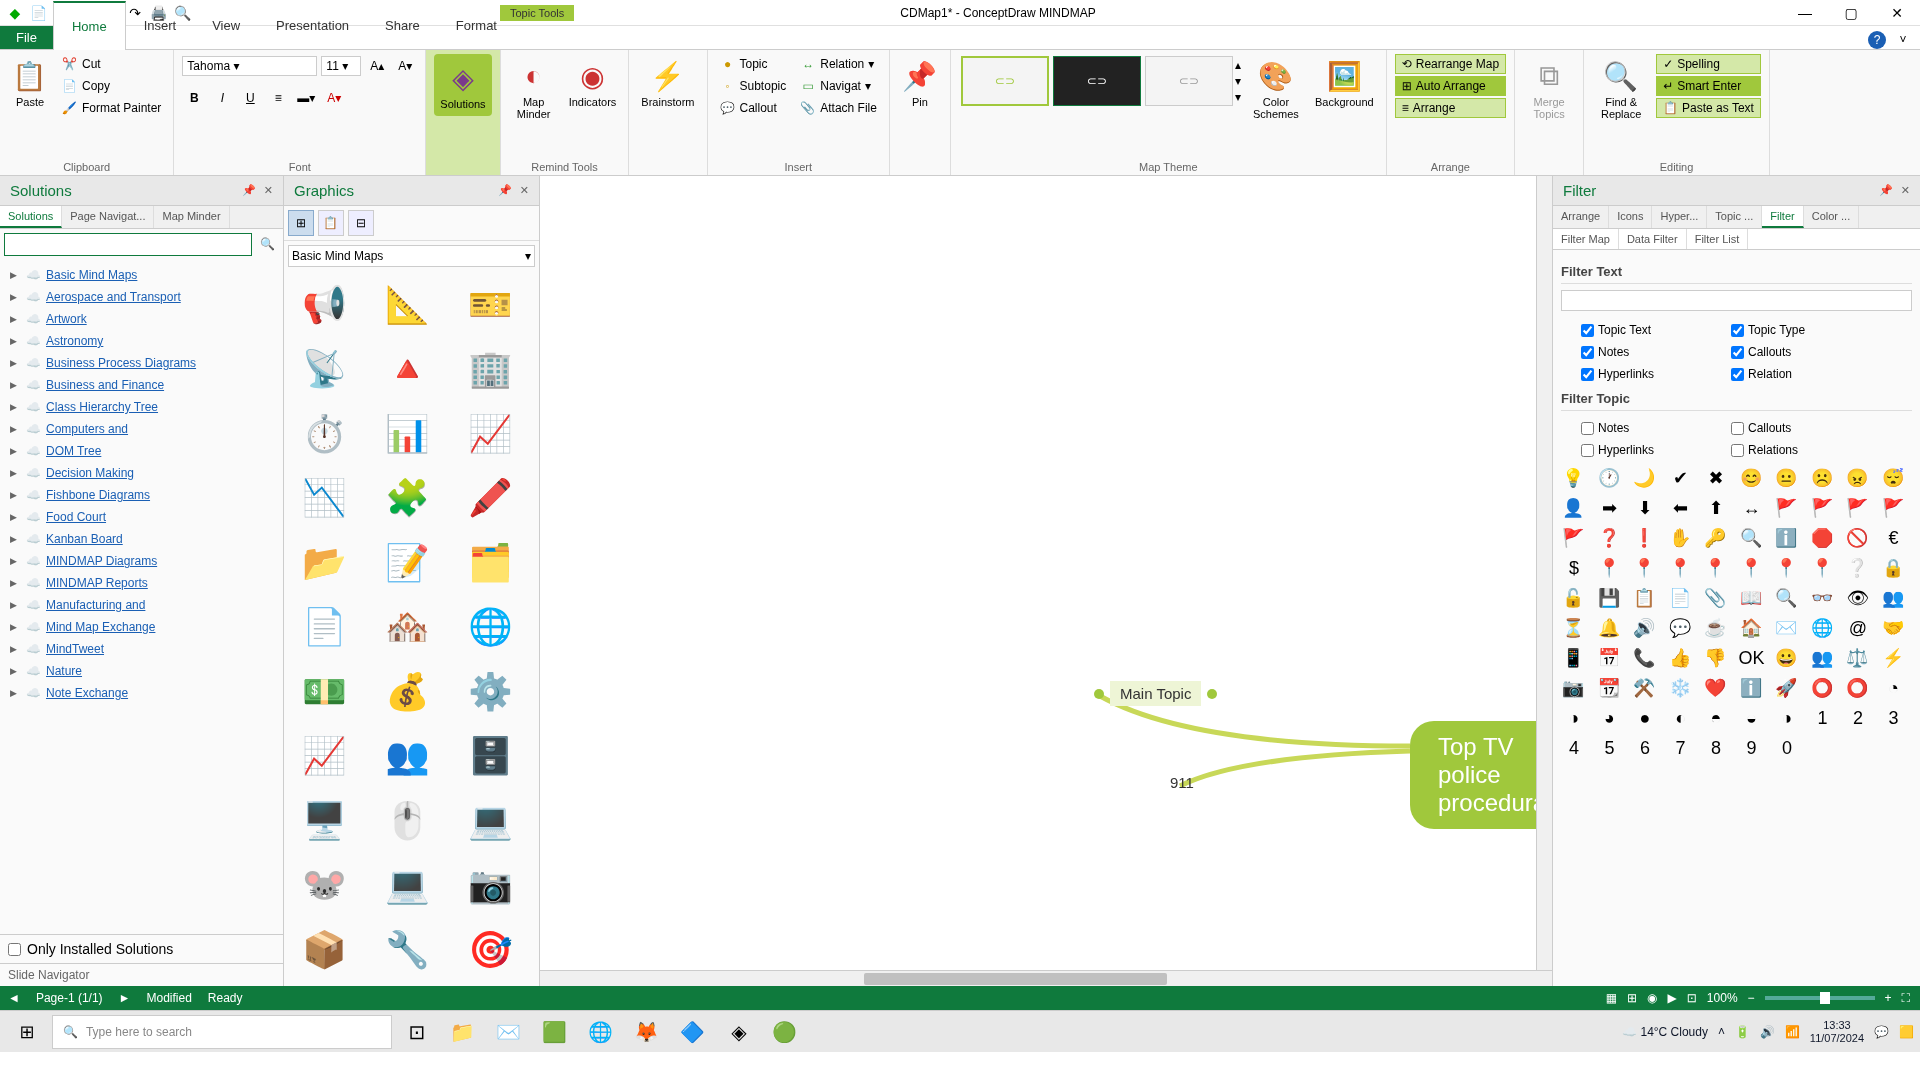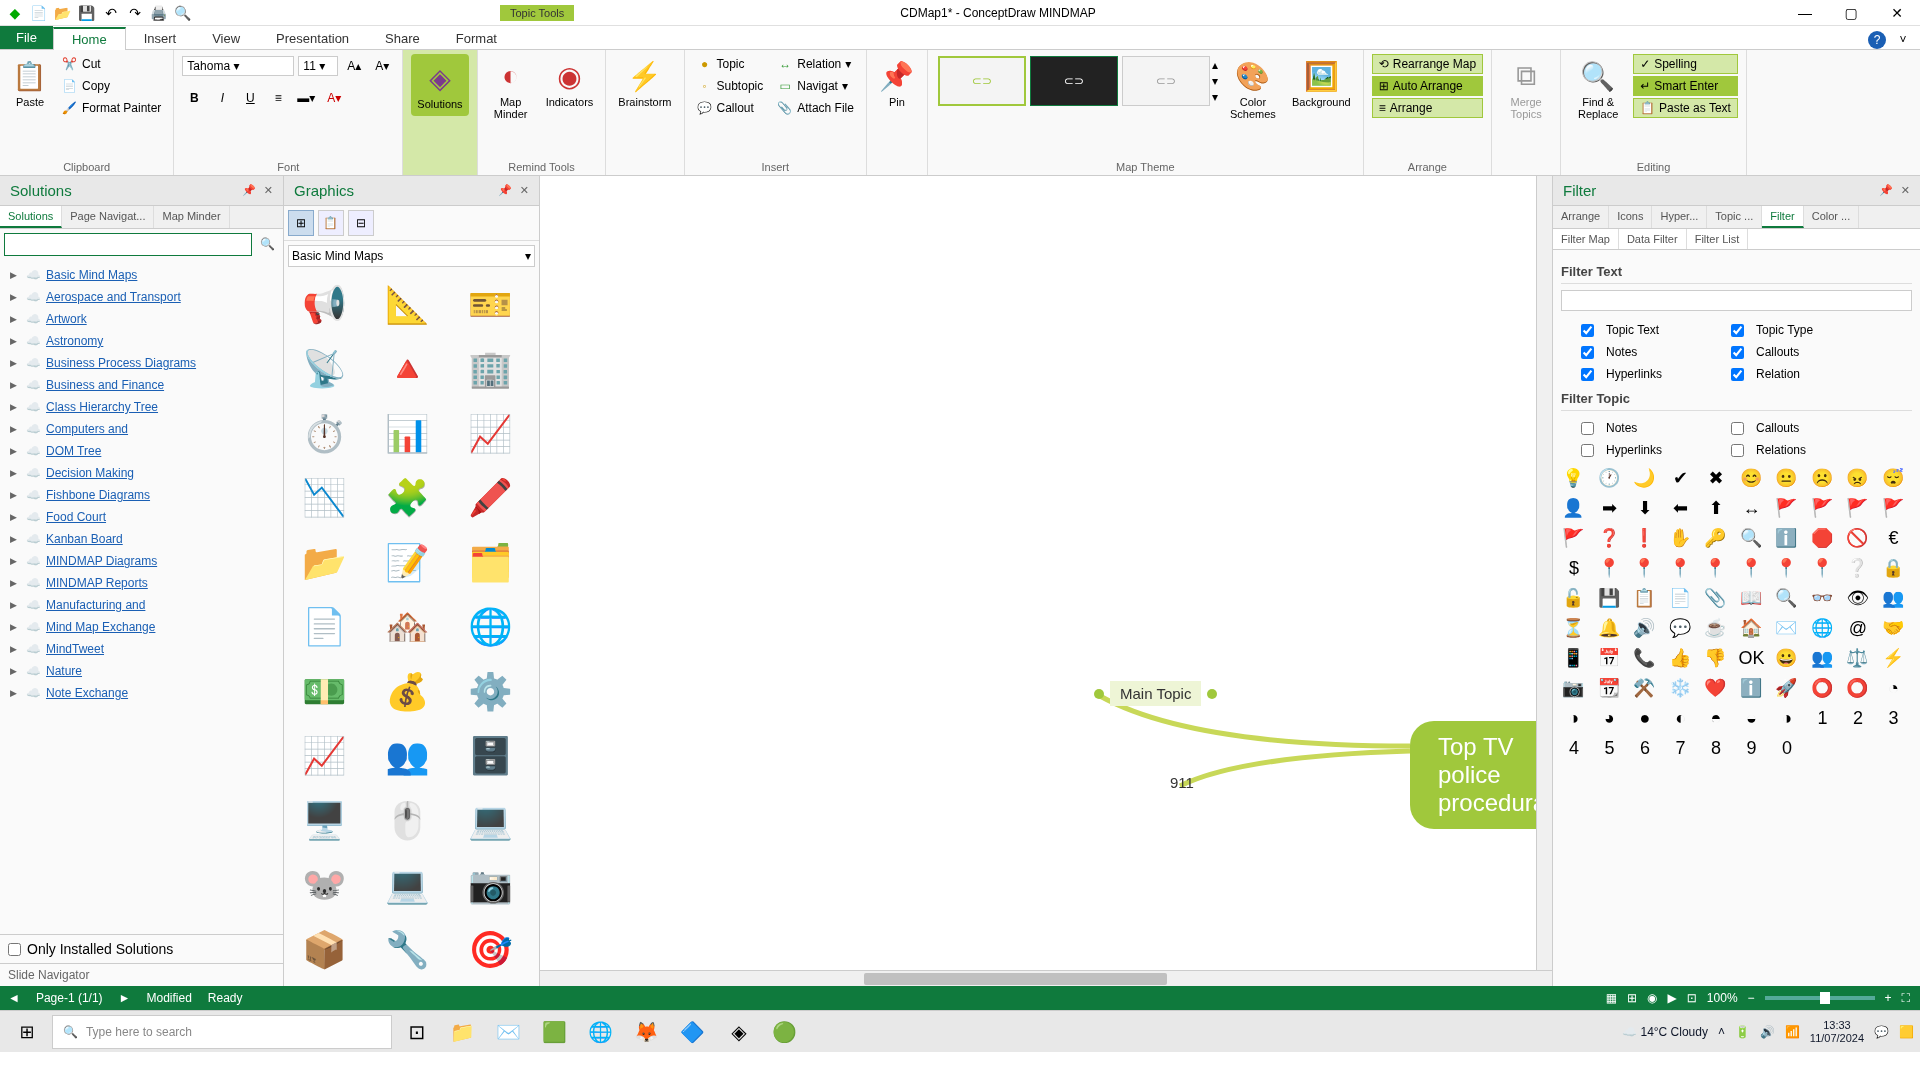--- a/index.html
+++ b/index.html
@@ -10,21 +10,21 @@
 .qat { display:flex; gap:6px; padding-left:6px; align-items:center; }
 .qat-ico { width:18px; height:18px; display:flex; align-items:center; justify-content:center; font-size:14px; }
 .topic-tools { position:absolute; left:500px; background:#a0c83c; color:#333; padding:2px 10px; font-size:11px; }
 .wintitle { position:absolute; left:50%; transform:translateX(-50%); color:#000000; font-size:12px;margin-left:38px; }
 .winctl { position:absolute; right:0; display:flex; }
 .winctl span { width:46px; height:26px; display:flex; align-items:center; justify-content:center; font-size:14px; }
 
 
 .menubar { height:24px; display:flex; align-items:flex-end; background:#fff; border-bottom:1px solid #ccc; position:relative; }
 .file-tab { background:#0f7a3d; color:#fff; padding:4px 16px; font-size:13px; }
-.menu-tab { padding:3px 18px; font-size:13px; color:#333; cursor:pointer; }
+.menu-tab { padding:16px 18px; font-size:13px; color:#333; cursor:pointer; }
 .menu-tab.active { border-top:2px solid #0f7a3d; border-left:1px solid #ccc; border-right:1px solid #ccc; background:#fff; color:#0f7a3d; margin-bottom:-1px; }
 .help-btns { position:absolute; right:8px; display:flex; gap:8px; }
 .help-btns span { width:18px; height:18px; border-radius:50%; display:flex; align-items:center; justify-content:center; font-size:12px; }
 
 
 .ribbon { height:126px; display:flex; background:#f9f9f9; border-bottom:1px solid #ccc; }
 .rgroup { border-right:1px solid #ddd; padding:4px 8px 0; display:flex; flex-direction:column; justify-content:space-between; }
 .rgroup-body { display:flex; align-items:flex-start; gap:6px; flex:1; }
 .rgroup-label { text-align:center; font-size:11px; color:#666; padding:2px 0; }
 .rbtn-big { display:flex; flex-direction:column; align-items:center; gap:2px; padding:4px; cursor:pointer; }
@@ -80,21 +80,21 @@
 .handle { width:10px; height:10px; background:#a0c83c; border-radius:50%; position:absolute; }
 .hsb { position:absolute; bottom:0; left:0; right:0; height:16px; background:#f0f0f0; border-top:1px solid #ccc; }
 .hsb-thumb { position:absolute; left:32%; width:30%; height:12px; top:2px; background:#c0c0c0; border-radius:2px; }
 .vsb { position:absolute; top:0; right:0; bottom:16px; width:16px; background:#f0f0f0; border-left:1px solid #ccc; }
 
 
 .filter-panel { width:368px; border-left:1px solid #ccc; border-right:none; }
 .filter-body { padding:8px; overflow-y:auto; flex:1; position:relative; }
 .filter-sec { font-weight:600; font-size:13px; color:#444; padding:6px 0 4px; border-bottom:1px solid #ddd; margin-bottom:6px; }
 .filter-row { display:flex; gap:40px; padding:4px 20px; }
-.filter-row label { display:flex; align-items:center; gap:12px; font-size:12px; min-width:110px; }
+.filter-row label { display:flex; align-items:center; gap:4px; font-size:12px; min-width:110px; }
 .filter-text-in { width:100%; border:1px solid #ccc; padding:2px; margin-bottom:8px; }
 .icon-grid { display:grid; grid-template-columns:repeat(10,1fr); gap:4px; padding:4px 0; }
 .icon-grid span { width:26px; height:26px; display:flex; align-items:center; justify-content:center; font-size:18px; cursor:pointer; }
 
 
 .statusbar { height:24px; background:#0f7a3d; color:#fff; display:flex; align-items:center; padding:0 8px; gap:16px; font-size:12px; position:relative; }
 .statusbar .right { position:absolute; right:10px; display:flex; align-items:center; gap:10px; }
 .zoom-slider { width:110px; height:4px; background:#5a9; position:relative; }
 .zoom-slider::after { content:''; position:absolute; left:50%; top:-4px; width:10px; height:12px; background:#fff; }
 
@@ -165,21 +165,21 @@
             <span>Format Painter</span>
           </div>
       </div>
     </div>
     <div class="rgroup-label">Clipboard</div>
   </div>
 
   <div class="rgroup">
     <div class="rgroup-body" style="flex-direction:column;gap:8px">
       <div style="display:flex;gap:4px;align-items:center">
-        <div class="font-combo" style="width:112px"><span>Tahoma</span> ▾</div>
+        <div class="font-combo" style="width:135px"><span>Tahoma</span> ▾</div>
         <div class="font-combo" style="width:40px"><span>11</span> ▾</div>
         <span class="fmt-btn">A▴</span>
         <span class="fmt-btn">A▾</span>
       </div>
       <div style="display:flex;gap:4px">
         <span class="fmt-btn">
             <b>B</b>
           </span>
         <span class="fmt-btn">
             <i>I</i>

